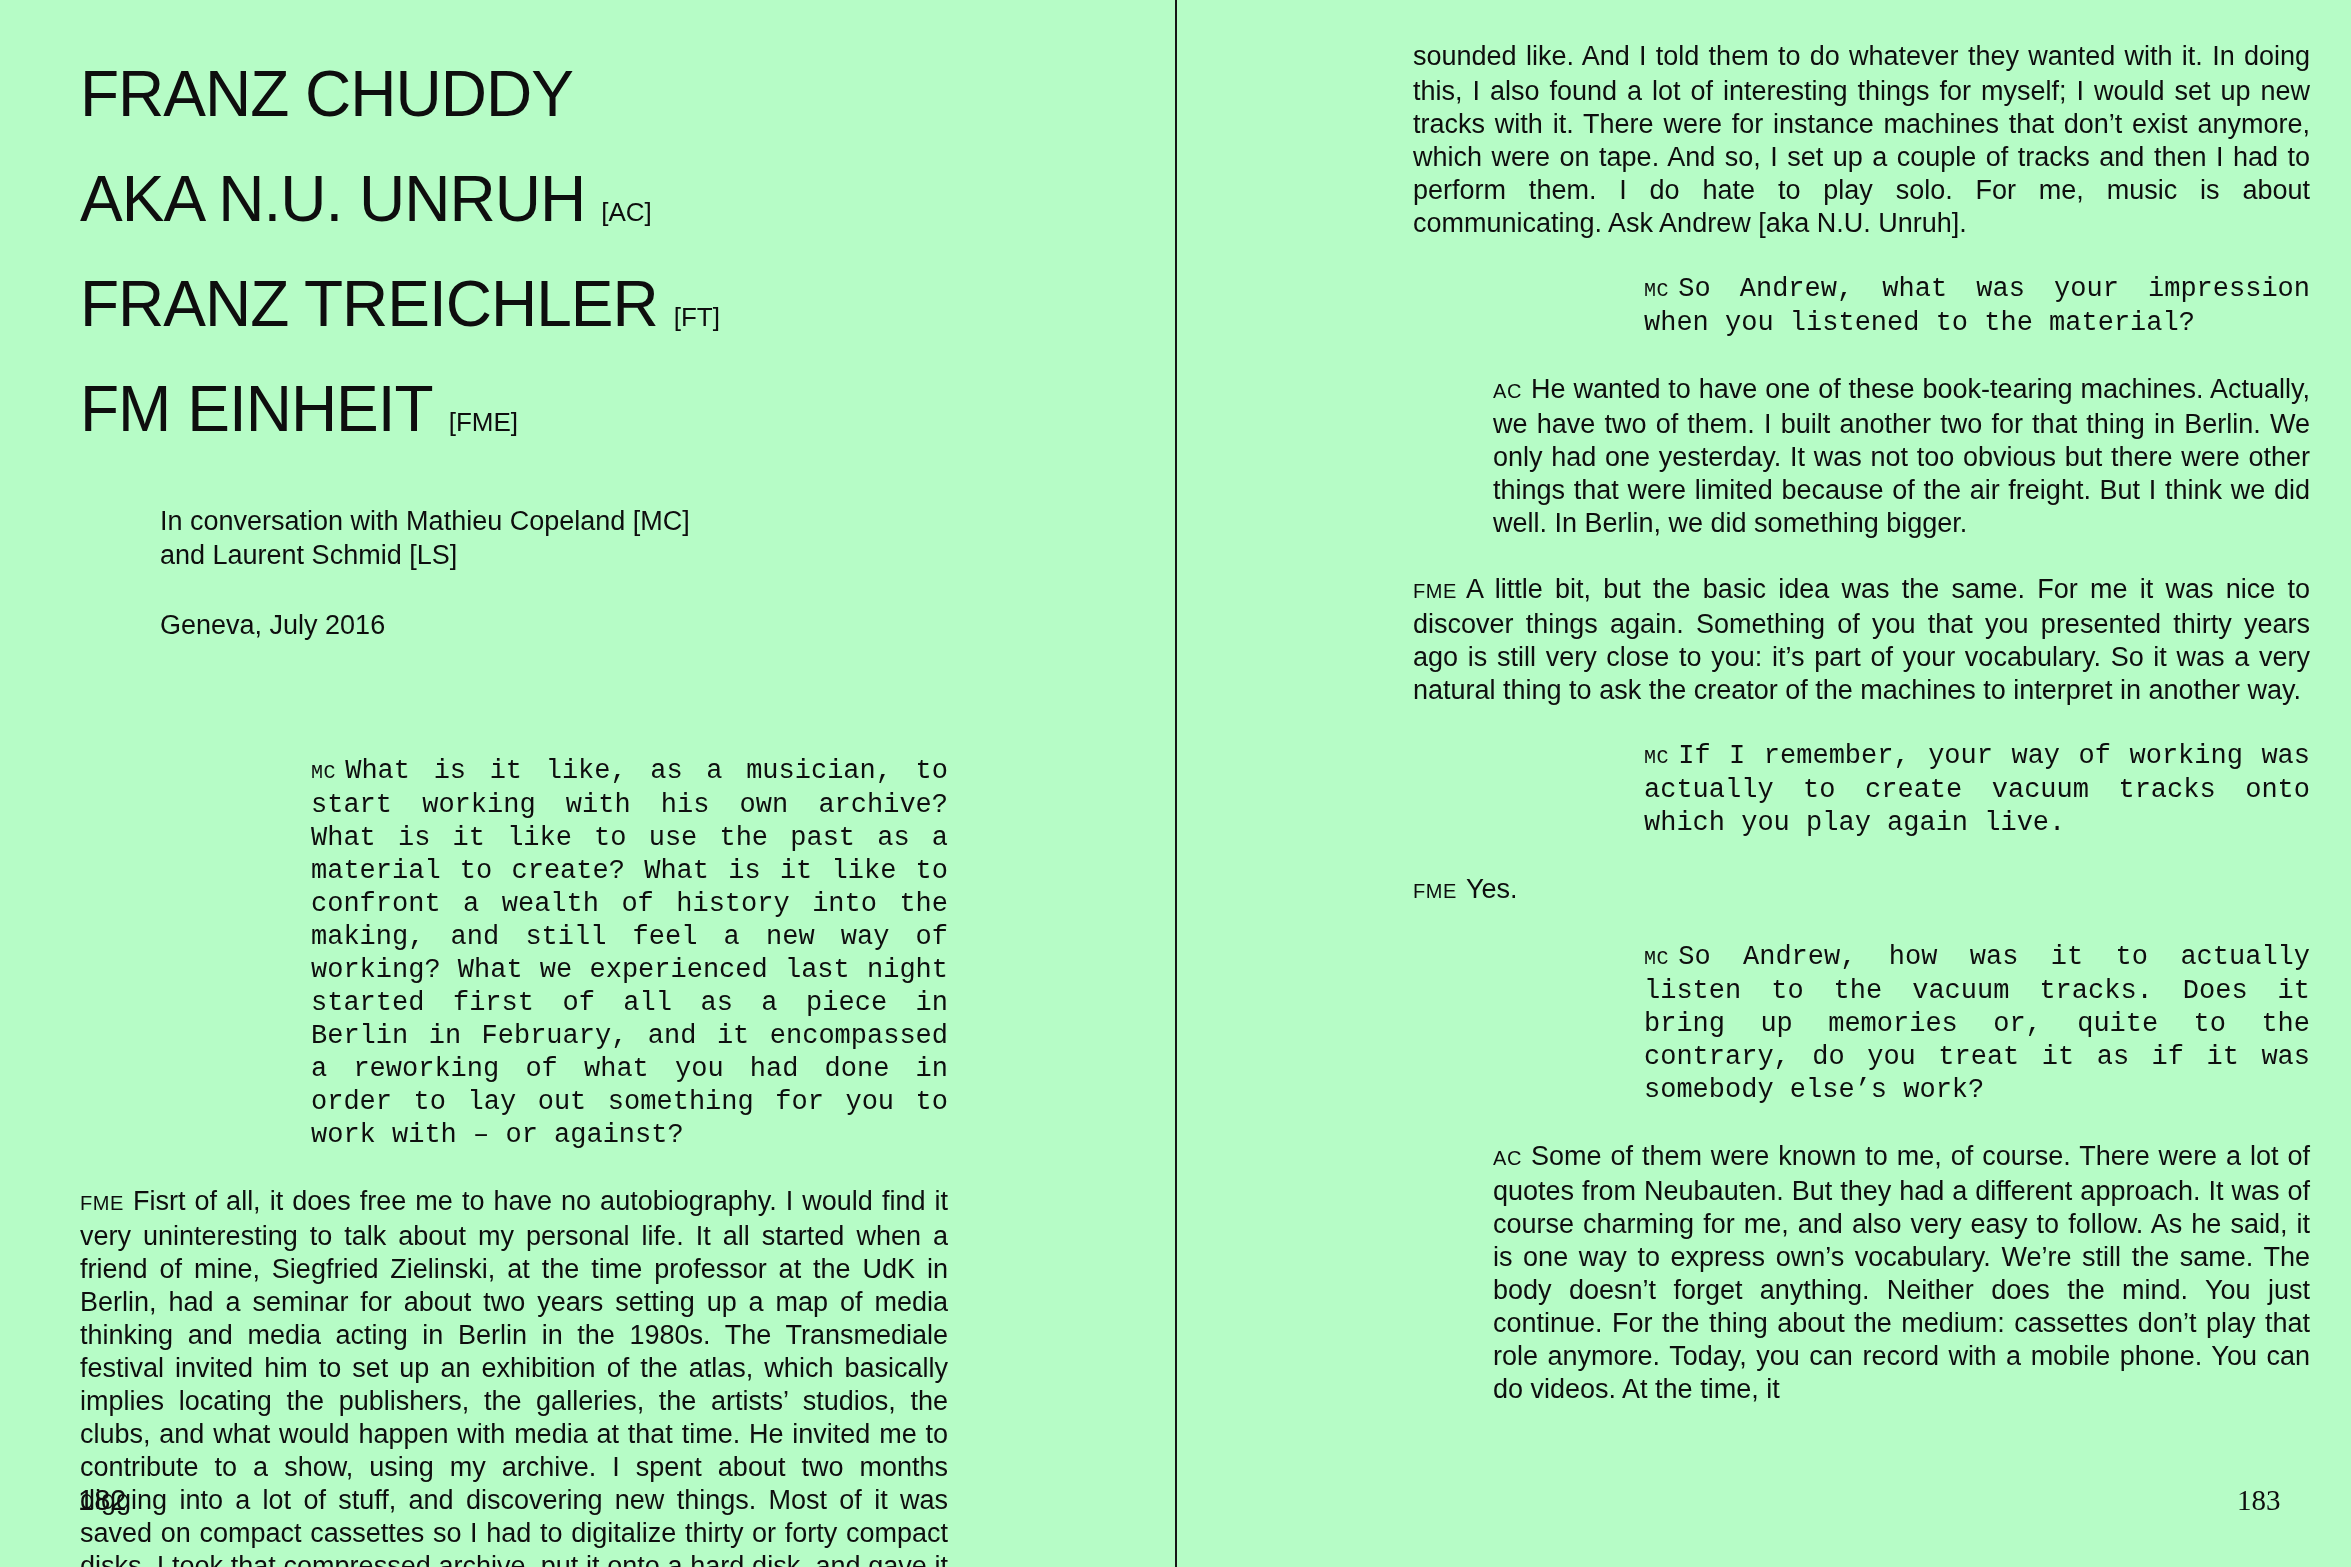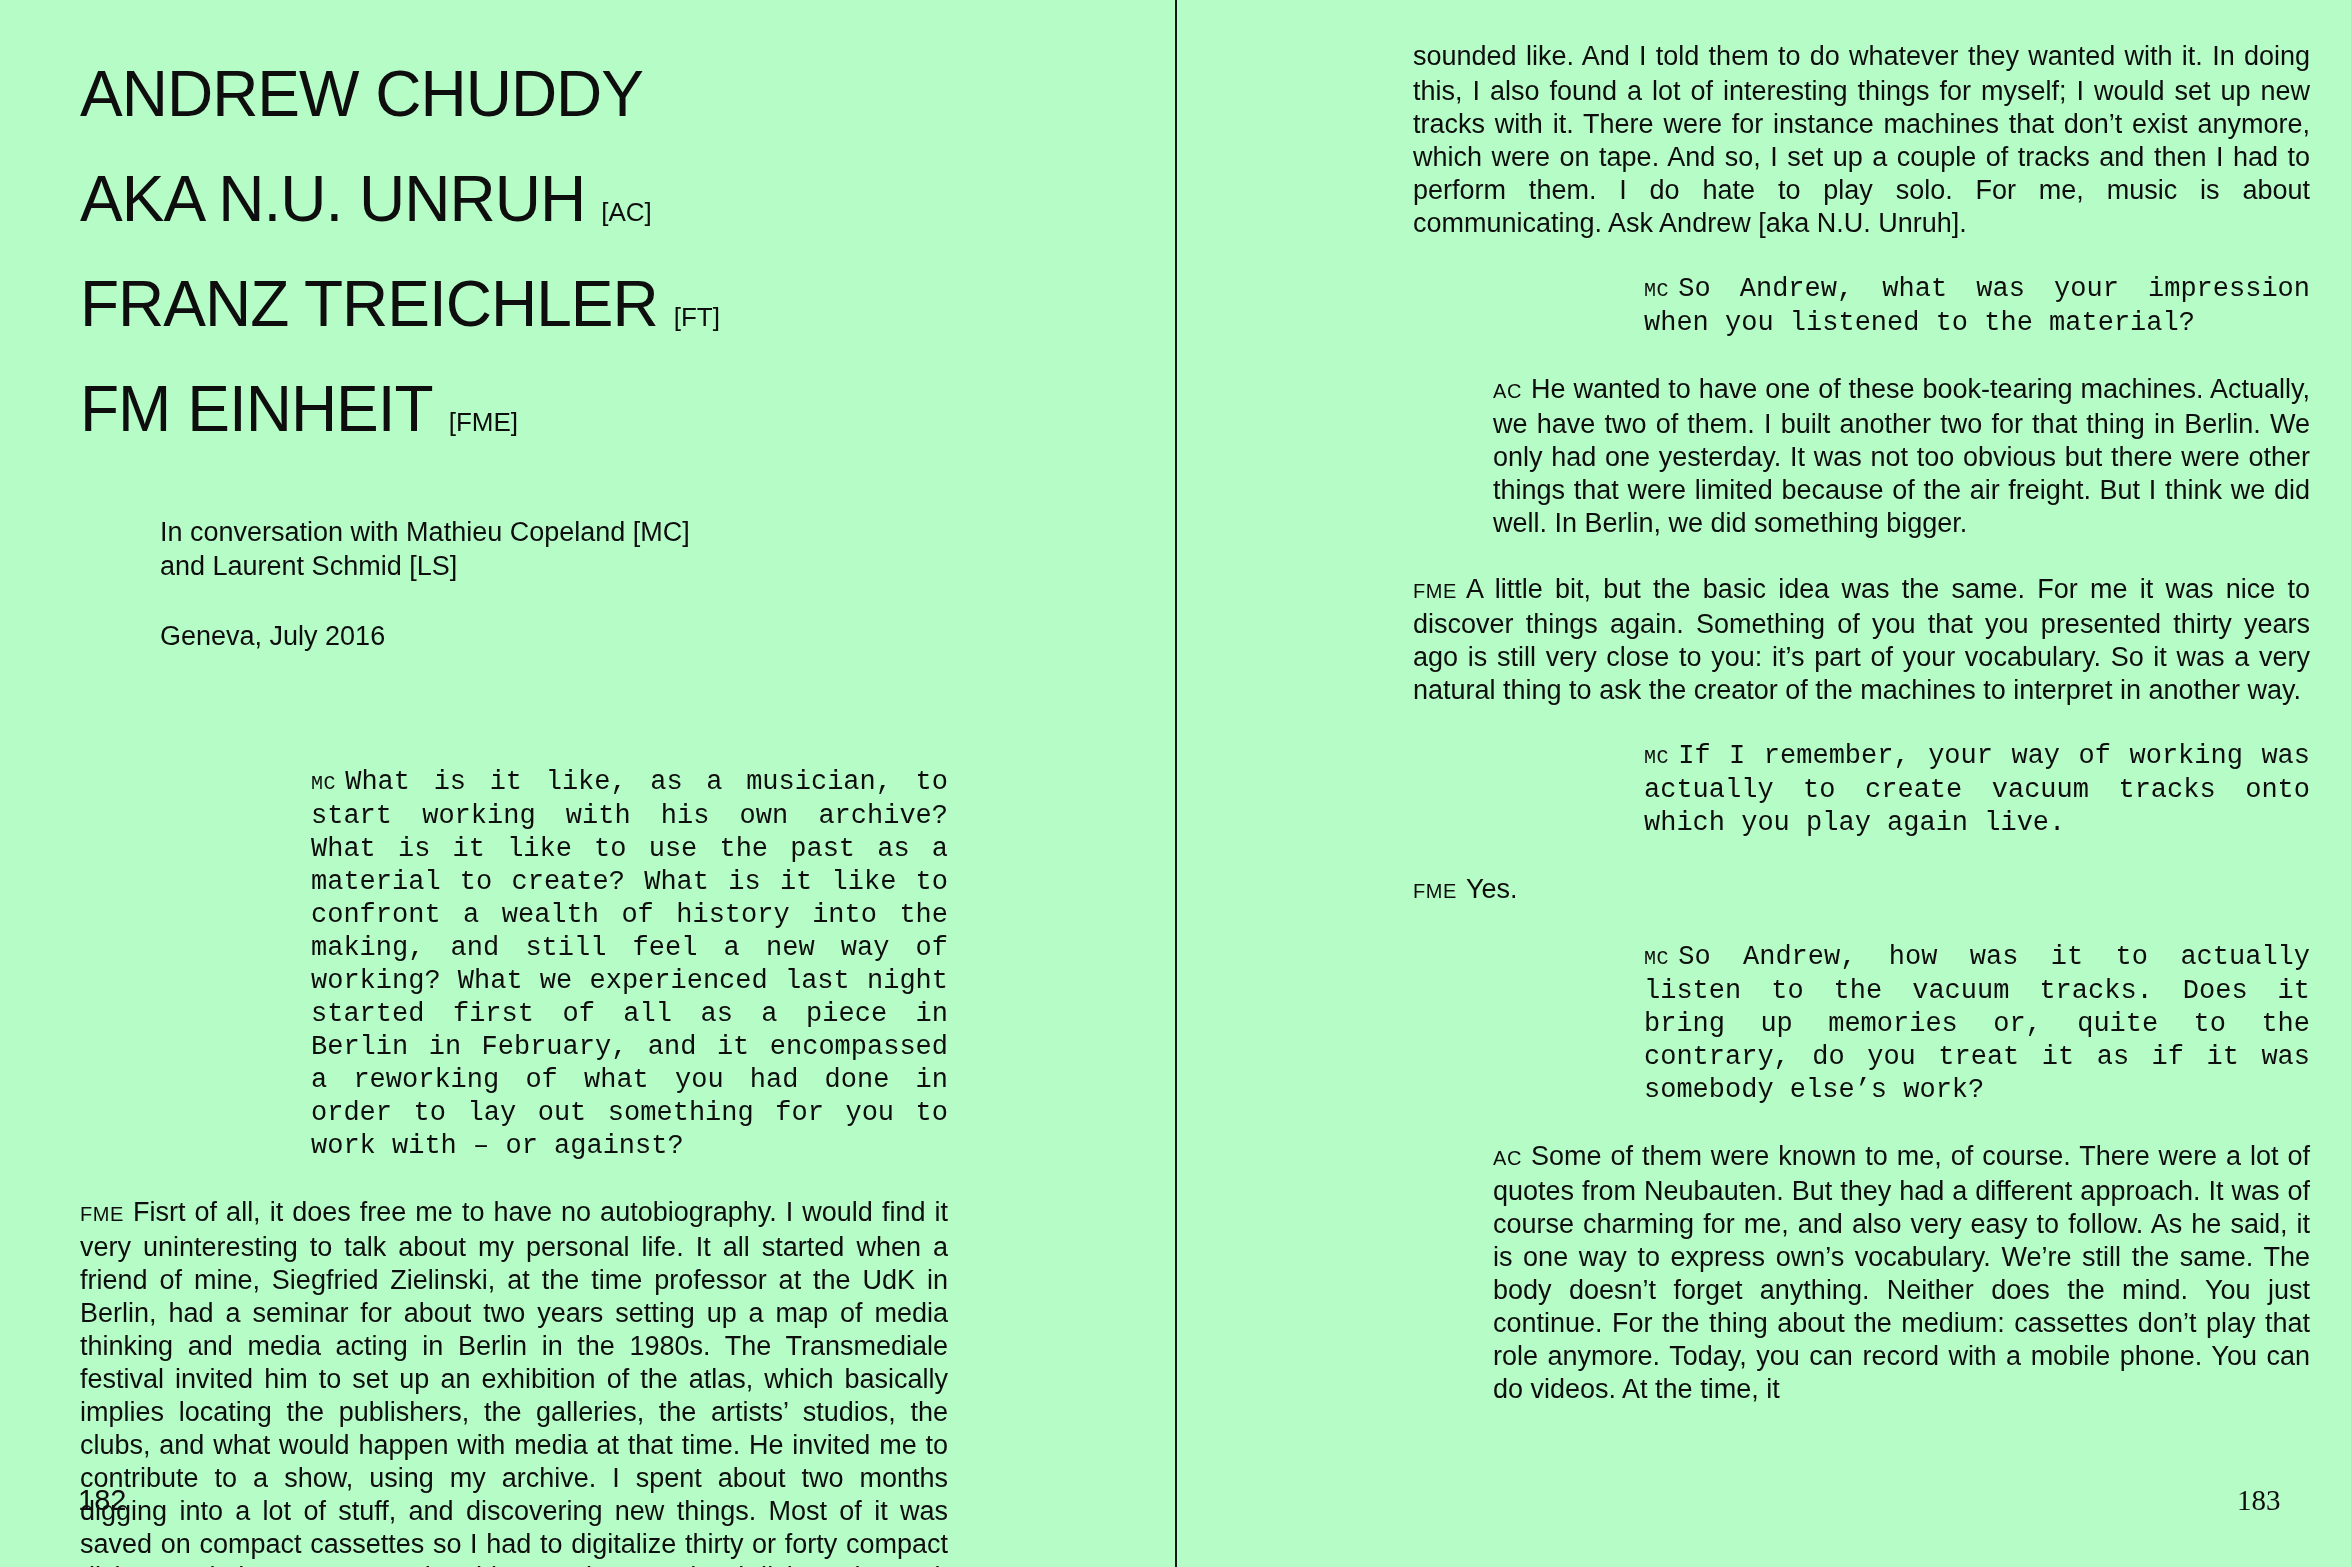--- a/index.html
+++ b/index.html
@@ -46,21 +46,21 @@
     letter-spacing: -1px;
     font-weight: 400;
     white-space: nowrap;
   }
   .title-tag {
     font-size: 26px;
     letter-spacing: 0;
     margin-left: 16px;
   }
   .subtitle {
-    margin-top: 47px;
+    margin-top: 36px;
     margin-left: 80px;
     font-size: 27px;
     line-height: 34px;
   }
   .dateline {
     margin-top: 36px;
     margin-left: 80px;
     font-size: 27px;
     line-height: 34px;
   }
@@ -94,21 +94,21 @@
 </head>
 <body>
 
 <div class="spread">
 
   <div class="page-divider"></div>
 
   <div class="left-col">
 
     <div class="title-block">
-      <div class="title-line"><span>ANDREW CHUDDY</span><span class="title-tag"></span></div>
+      <div class="title-line"><span>FRANZ CHUDDY</span><span class="title-tag"></span></div>
       <div class="title-line"><span>AKA N.U. UNRUH</span><span class="title-tag">[AC]</span></div>
       <div class="title-line"><span>FRANZ TREICHLER</span><span class="title-tag">[FT]</span></div>
       <div class="title-line"><span>FM EINHEIT</span><span class="title-tag">[FME]</span></div>
     </div>
 
     <div class="subtitle">
       <div>In conversation with Mathieu Copeland [MC]</div>
       <div>and Laurent Schmid [LS]</div>
     </div>
 

